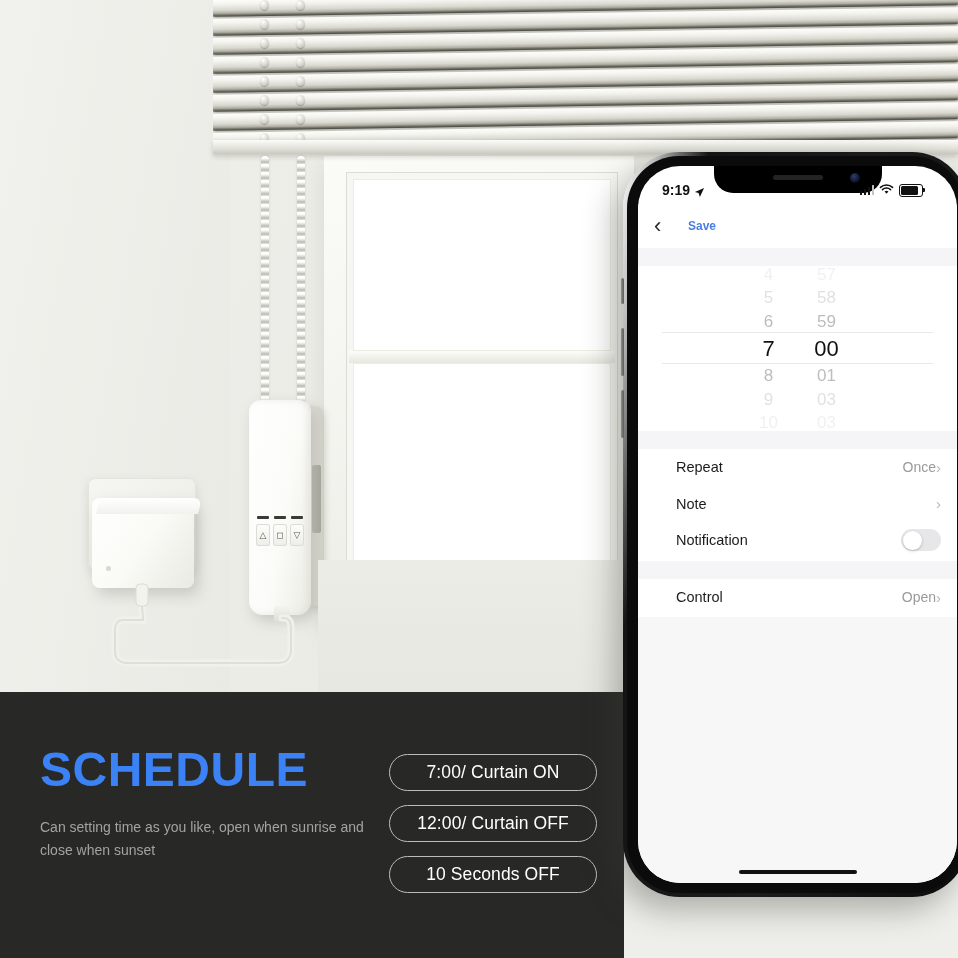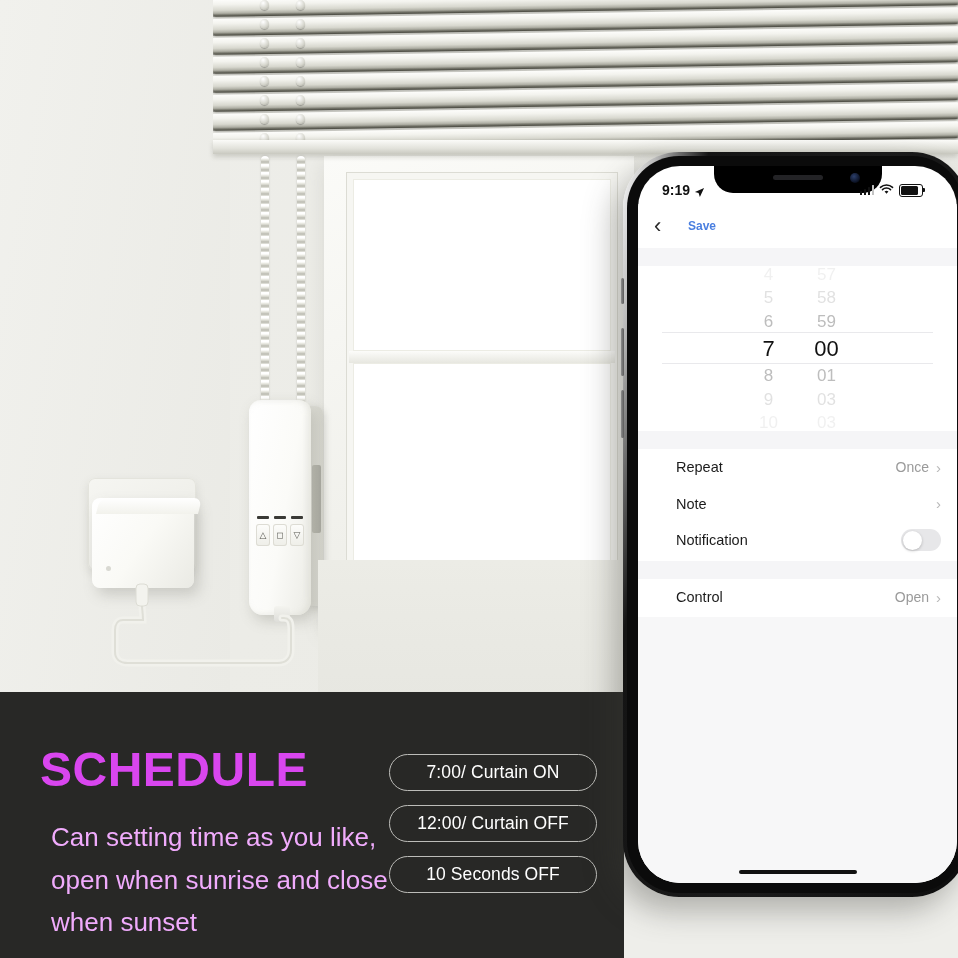--- a/index.html
+++ b/index.html
@@ -151,25 +151,25 @@
     position:absolute;left:0;top:0;width:958px;height:700px;pointer-events:none;
   }
 
   
   .banner{
     position:absolute;left:0;top:692px;width:624px;height:266px;
     background:#282826;
   }
   .banner-inner{position:absolute;left:40px;top:54px;right:0;}
   .headline{
-    font-size:48px;font-weight:bold;letter-spacing:0.5px;color:#d946ef;
+    font-size:48px;font-weight:bold;letter-spacing:0.5px;color:#3b82f6;
     line-height:1;margin:0 0 22px 0;
   }
   .subcopy{
-    font-size:26px;color:#f0abfc;line-height:1.64;margin:11px;max-width:345px;
+    font-size:14px;color:#a3a3a3;line-height:1.64;margin:0;max-width:345px;
     font-weight:400;
   }
   .pills{position:absolute;left:389px;top:754px;width:212px;}
   .pill{
     box-sizing:border-box;
     width:208px;height:37px;margin-bottom:14px;
     border:1.4px solid #bdbdb9;border-radius:19px;
     color:#ffffff;font-size:17.5px;
     display:flex;align-items:center;justify-content:center;
     letter-spacing:.1px;
@@ -264,21 +264,21 @@
   .pk-line.a{top:66px;}
   .pk-line.b{top:97px;}
 
   .group-gap{position:absolute;left:0;right:0;background:#f5f5f7;}
   .list{position:absolute;left:16px;right:0;background:#fff;}
   .row{
     height:36.5px;display:flex;align-items:center;
     padding:0 16px 0 22px;box-sizing:border-box;font-size:14.5px;color:#1b1b1b;
   }
   .row .label{flex:1;}
-  .row .value{color:#9a9a9a;font-size:14px;margin-right:7px;}
+  .row .value{color:#9a9a9a;font-size:14px;}
   .chev{color:#b8b8b8;font-size:15px;line-height:1;}
   .switch{
     width:40px;height:22px;border-radius:11px;background:#e7e7e9;position:relative;
   }
   .switch .knob{
     position:absolute;left:1.5px;top:1.5px;width:19px;height:19px;border-radius:50%;
     background:#fff;box-shadow:0 1px 3px rgba(0,0,0,.22);
   }
   .home-ind{
     position:absolute;left:50%;transform:translateX(-50%);bottom:9px;

